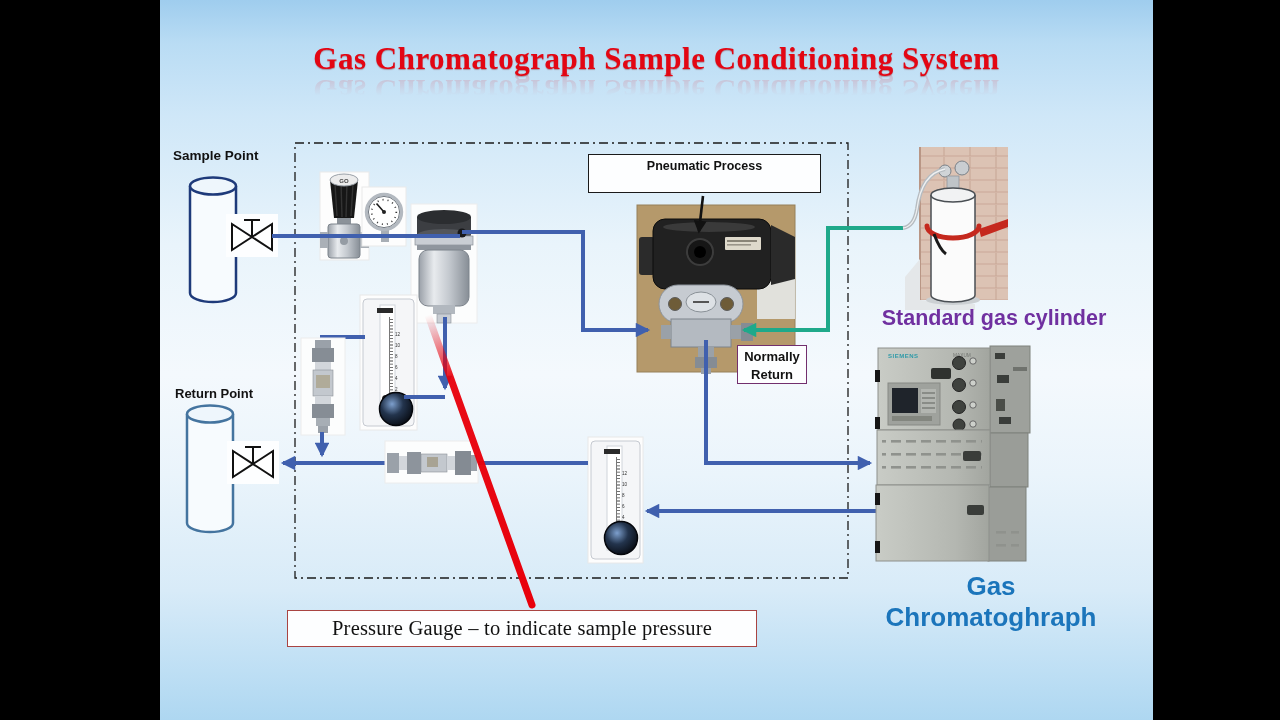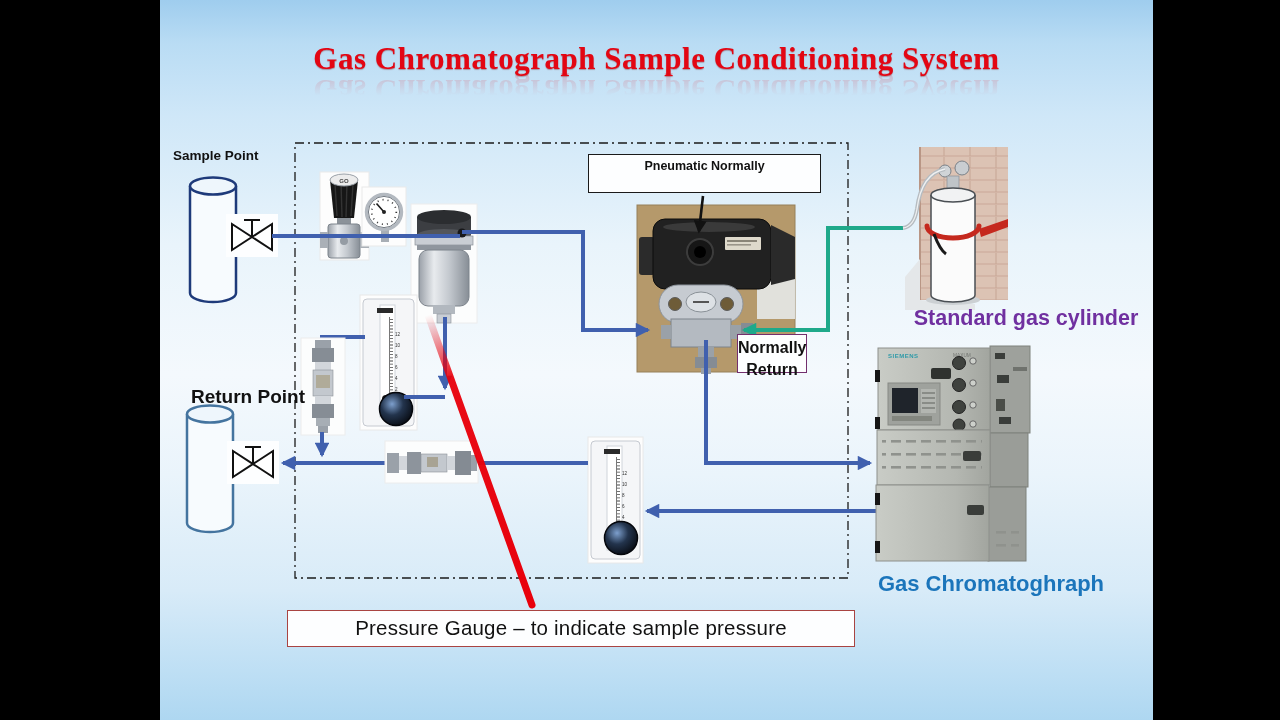--- a/index.html
+++ b/index.html
@@ -13,33 +13,33 @@
     font-family:"Liberation Serif",serif;font-weight:700;font-size:31px;letter-spacing:.5px;
     color:#e30613;text-shadow:0 1px 1px rgba(120,0,0,.35);}
   .title-reflection{position:absolute;left:0;right:0;top:72px;text-align:center;
     font-family:"Liberation Serif",serif;font-weight:700;font-size:31px;letter-spacing:.5px;
     color:#e30613;transform:scaleY(-1);opacity:.20;filter:blur(.4px);
     -webkit-mask-image:linear-gradient(to bottom,transparent 35%,rgba(0,0,0,.9) 95%);
     mask-image:linear-gradient(to bottom,transparent 35%,rgba(0,0,0,.9) 95%);}
   svg.diagram{position:absolute;left:0;top:0;}
   .lbl{position:absolute;color:#111;font-weight:700;}
   .lbl-sample{left:13px;top:148px;font-size:13.5px;}
-  .lbl-return{left:15px;top:386px;font-size:19px;margin-left:16px;}
+  .lbl-return{left:15px;top:386px;font-size:13px;}
   .box{position:absolute;background:#fdfeff;color:#111;text-align:center;}
   .box-actuator{left:428px;top:154px;width:233px;height:39px;border:1.6px solid #1a1a1a;
     font-size:12.5px;font-weight:700;line-height:1.45;padding-top:2px;box-sizing:border-box;}
   .box-actuator .l2{white-space:pre-wrap;}
-  .box-normally{left:577px;top:334px;width:70px;height:39px;border:1.6px solid #722f6e;
-    font-size:16px;font-weight:700;line-height:1.4;padding-top:2px;box-sizing:border-box;}
-  .box-pressure{left:127px;top:610px;width:568px;height:37px;border:1.6px solid #a94442;
-    font-size:20.5px;font-weight:400;line-height:34px;box-sizing:border-box;letter-spacing:.2px;}
-  .lbl-stdgas{position:absolute;left:736px;top:306px;width:260px;text-align:center;
+  .box-normally{left:577px;top:345px;width:70px;height:39px;border:1.6px solid #722f6e;
+    font-size:13px;font-weight:700;line-height:1.4;padding-top:2px;box-sizing:border-box;}
+  .box-pressure{left:127px;top:610px;width:470px;height:37px;border:1.6px solid #a94442;
+    font-size:20.5px;font-weight:400;line-height:34px;box-sizing:border-box;letter-spacing:.2px;font-family:Liberation Serif, serif;}
+  .lbl-stdgas{position:absolute;left:704px;top:306px;width:260px;text-align:center;
     color:#7030a0;font-size:21.5px;font-weight:700;}
   .lbl-gc{position:absolute;left:701px;top:571px;width:260px;text-align:center;
-    color:#1b75bb;font-size:22px;font-weight:700;}
+    color:#1b75bb;font-size:26px;font-weight:700;}
 </style>
 </head>
 <body>
 
 <div class="letterbox left"></div>
 <div class="letterbox right"></div>
 
 <div class="stage">
 
   <div class="title">Gas Chromatograph Sample Conditioning System</div>
@@ -310,21 +310,21 @@
       <rect x="0" y="196" width="5" height="12" fill="#161616"></rect>
     </g>
 
     <path d="M268 315 L372 605" fill="none" stroke="url(#redFade)" stroke-width="7" stroke-linecap="round"></path>
   </svg>
 
   <div class="lbl lbl-sample">Sample Point</div>
   <div class="lbl lbl-return">Return Point</div>
 
   <div class="box box-actuator">
-    <div>Pneumatic Normally</div>
+    <div>Pneumatic Process</div>
   </div>
 
   <div class="box box-normally">
     <div>Normally</div>
     <div>Return</div>
   </div>
 
   <div class="lbl-stdgas">Standard gas cylinder</div>
   <div class="lbl-gc">Gas Chromatoghraph</div>
 

